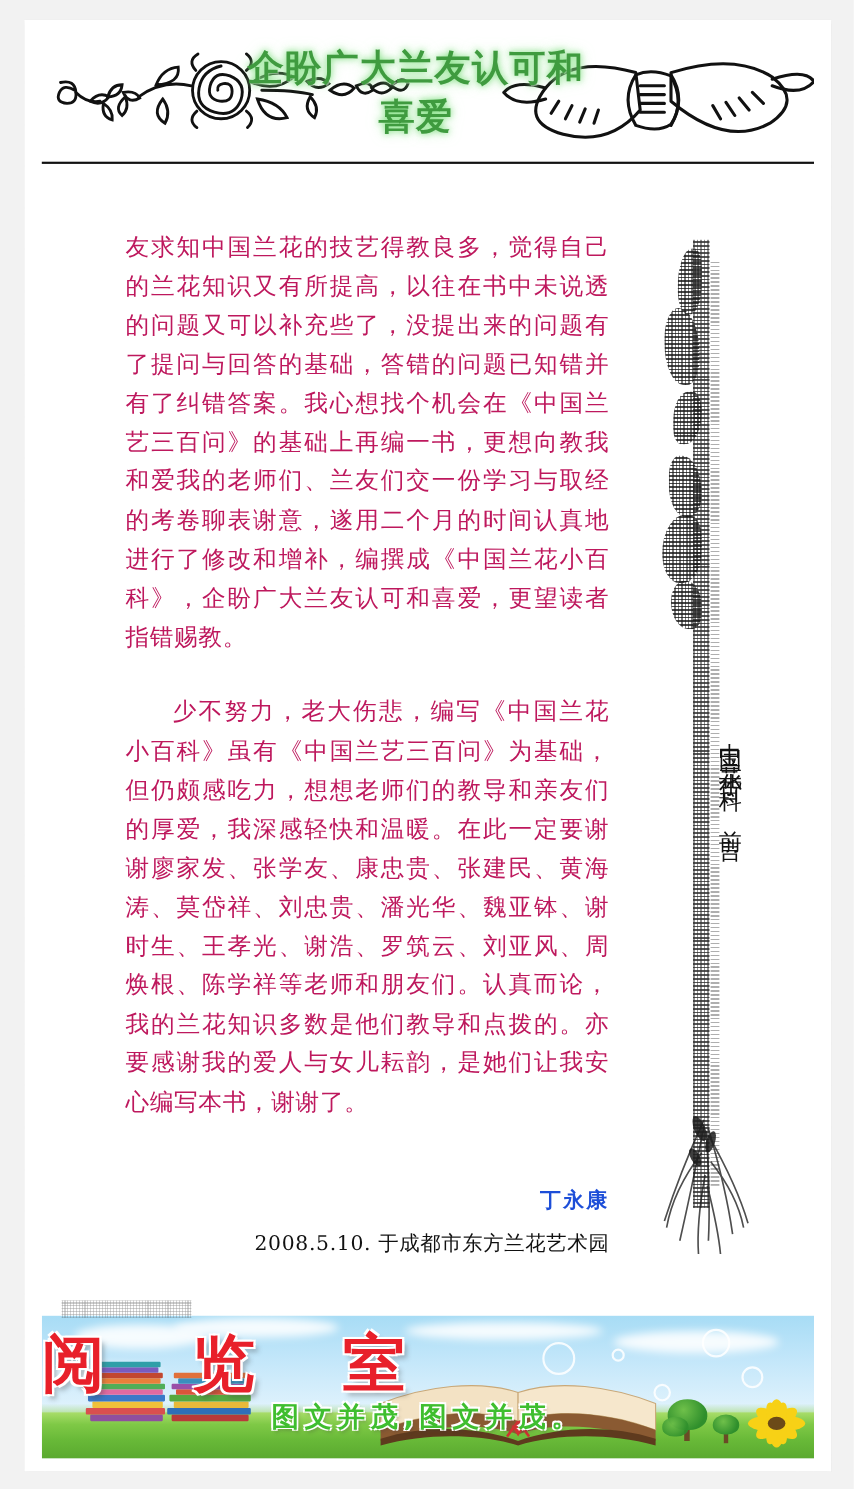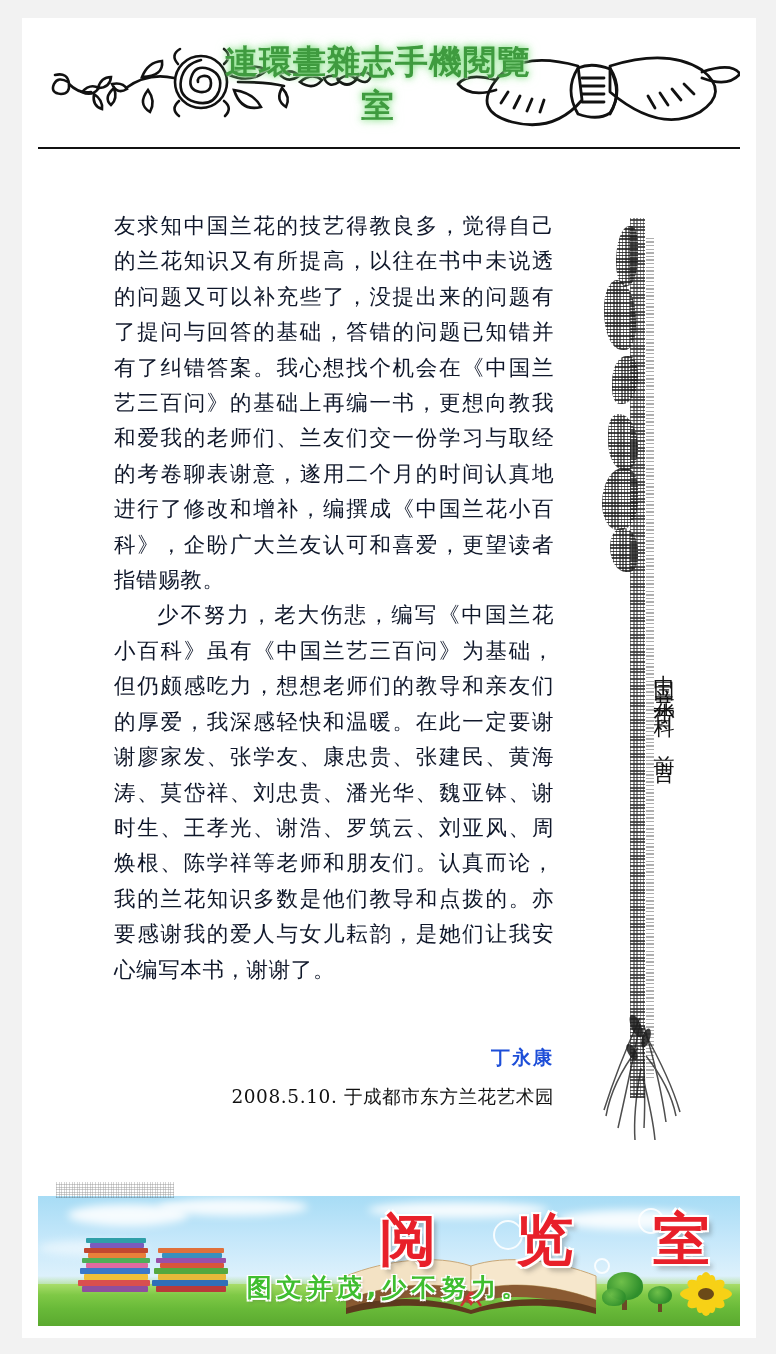--- a/index.html
+++ b/index.html
@@ -119,29 +119,29 @@
     position: absolute;
     left: 76px;
     top: 28px;
     width: 440px;
   }
 
   .para {
     font-family: "DejaVu Serif", "Liberation Serif", serif;
     font-size: 21.5px;
     line-height: 35.4px;
-    color: #0f172a;
+    color: #be185d;
     text-align: justify;
     text-justify: inter-character;
     letter-spacing: 0.6px;
     margin: 0;
   }
 
   .para.indent { text-indent: 2em; }
-  .para.gap-before { }
+  .para.gap-before { margin-top: 33px; }
 
   .sig-block {
     margin-top: 58px;
     text-align: right;
   }
 
   .sig-name {
     font-family: "DejaVu Serif", "Liberation Serif", serif;
     font-size: 19px;
     font-weight: bold;
@@ -300,21 +300,21 @@
     width: 702px;
     height: 12px;
     background: linear-gradient(to bottom, rgba(180,225,150,0), rgba(160,215,120,0.85));
   }
 
   .banner-title {
     position: absolute;
     left: 0;
     top: 6px;
     width: 702px;
-    text-align: right;
+    text-align: left;
     font-family: "DejaVu Sans", "Liberation Sans", sans-serif;
     font-weight: bold;
     font-size: 57px;
     letter-spacing: 30px;
     color: #e8202a;
     text-shadow:
       2px 2px 0 #ffffff,
       -2px -2px 0 #ffffff,
       2px -2px 0 #ffffff,
       -2px 2px 0 #ffffff,
@@ -430,21 +430,21 @@
 
           <path d="M470 62 l-7 11 M482 66 l-6 12 M494 69 l-5 12 M506 70 l-4 12"></path>
 
           <path d="M610 66 l7 12 M622 63 l8 12 M634 59 l9 11 M646 54 l10 10"></path>
 
           <path d="M458 50 q-28 -8 -38 4 q12 14 38 6"></path>
           <path d="M664 42 q30 -10 38 2 q-12 14 -38 4"></path>
         </g>
       </svg>
 
-      <div class="header-title">連環畫雜志手機閱覽室</div>
+      <div class="header-title">企盼广大兰友认可和喜爱</div>
     </div>
 
     <div class="hr-main"></div>
 
     <div class="content">
 
       <div class="textcol">
         <p class="para">友求知中国兰花的技艺得教良多，觉得自己的兰花知识又有所提高，以往在书中未说透的问题又可以补充些了，没提出来的问题有了提问与回答的基础，答错的问题已知错并有了纠错答案。我心想找个机会在《中国兰艺三百问》的基础上再编一书，更想向教我和爱我的老师们、兰友们交一份学习与取经的考卷聊表谢意，遂用二个月的时间认真地进行了修改和增补，编撰成《中国兰花小百科》，企盼广大兰友认可和喜爱，更望读者指错赐教。</p>
         <p class="para indent gap-before">少不努力，老大伤悲，编写《中国兰花小百科》虽有《中国兰艺三百问》为基础，但仍颇感吃力，想想老师们的教导和亲友们的厚爱，我深感轻快和温暖。在此一定要谢谢廖家发、张学友、康忠贵、张建民、黄海涛、莫岱祥、刘忠贵、潘光华、魏亚钵、谢时生、王孝光、谢浩、罗筑云、刘亚风、周焕根、陈学祥等老师和朋友们。认真而论，我的兰花知识多数是他们教导和点拨的。亦要感谢我的爱人与女儿耘韵，是她们让我安心编写本书，谢谢了。</p>
 
@@ -556,18 +556,18 @@
             <ellipse cx="38" cy="30" rx="22" ry="8" transform="rotate(35 38 30)"></ellipse>
             <ellipse cx="38" cy="30" rx="22" ry="8" transform="rotate(-35 38 30)"></ellipse>
             <ellipse cx="38" cy="30" rx="20" ry="7" transform="rotate(70 38 30)"></ellipse>
             <ellipse cx="38" cy="30" rx="20" ry="7" transform="rotate(-70 38 30)"></ellipse>
           </g>
           <ellipse cx="38" cy="30" rx="8" ry="6" fill="#6b4a18"></ellipse>
         </svg>
 
         <div class="banner-title">阅 览 室</div>
 
-        <div class="banner-sub">图文并茂,少不努力。</div>
+        <div class="banner-sub">图文并茂,图文并茂。</div>
       </div>
     </div>
 
   </div>
 </div>
 
 </body></html>

